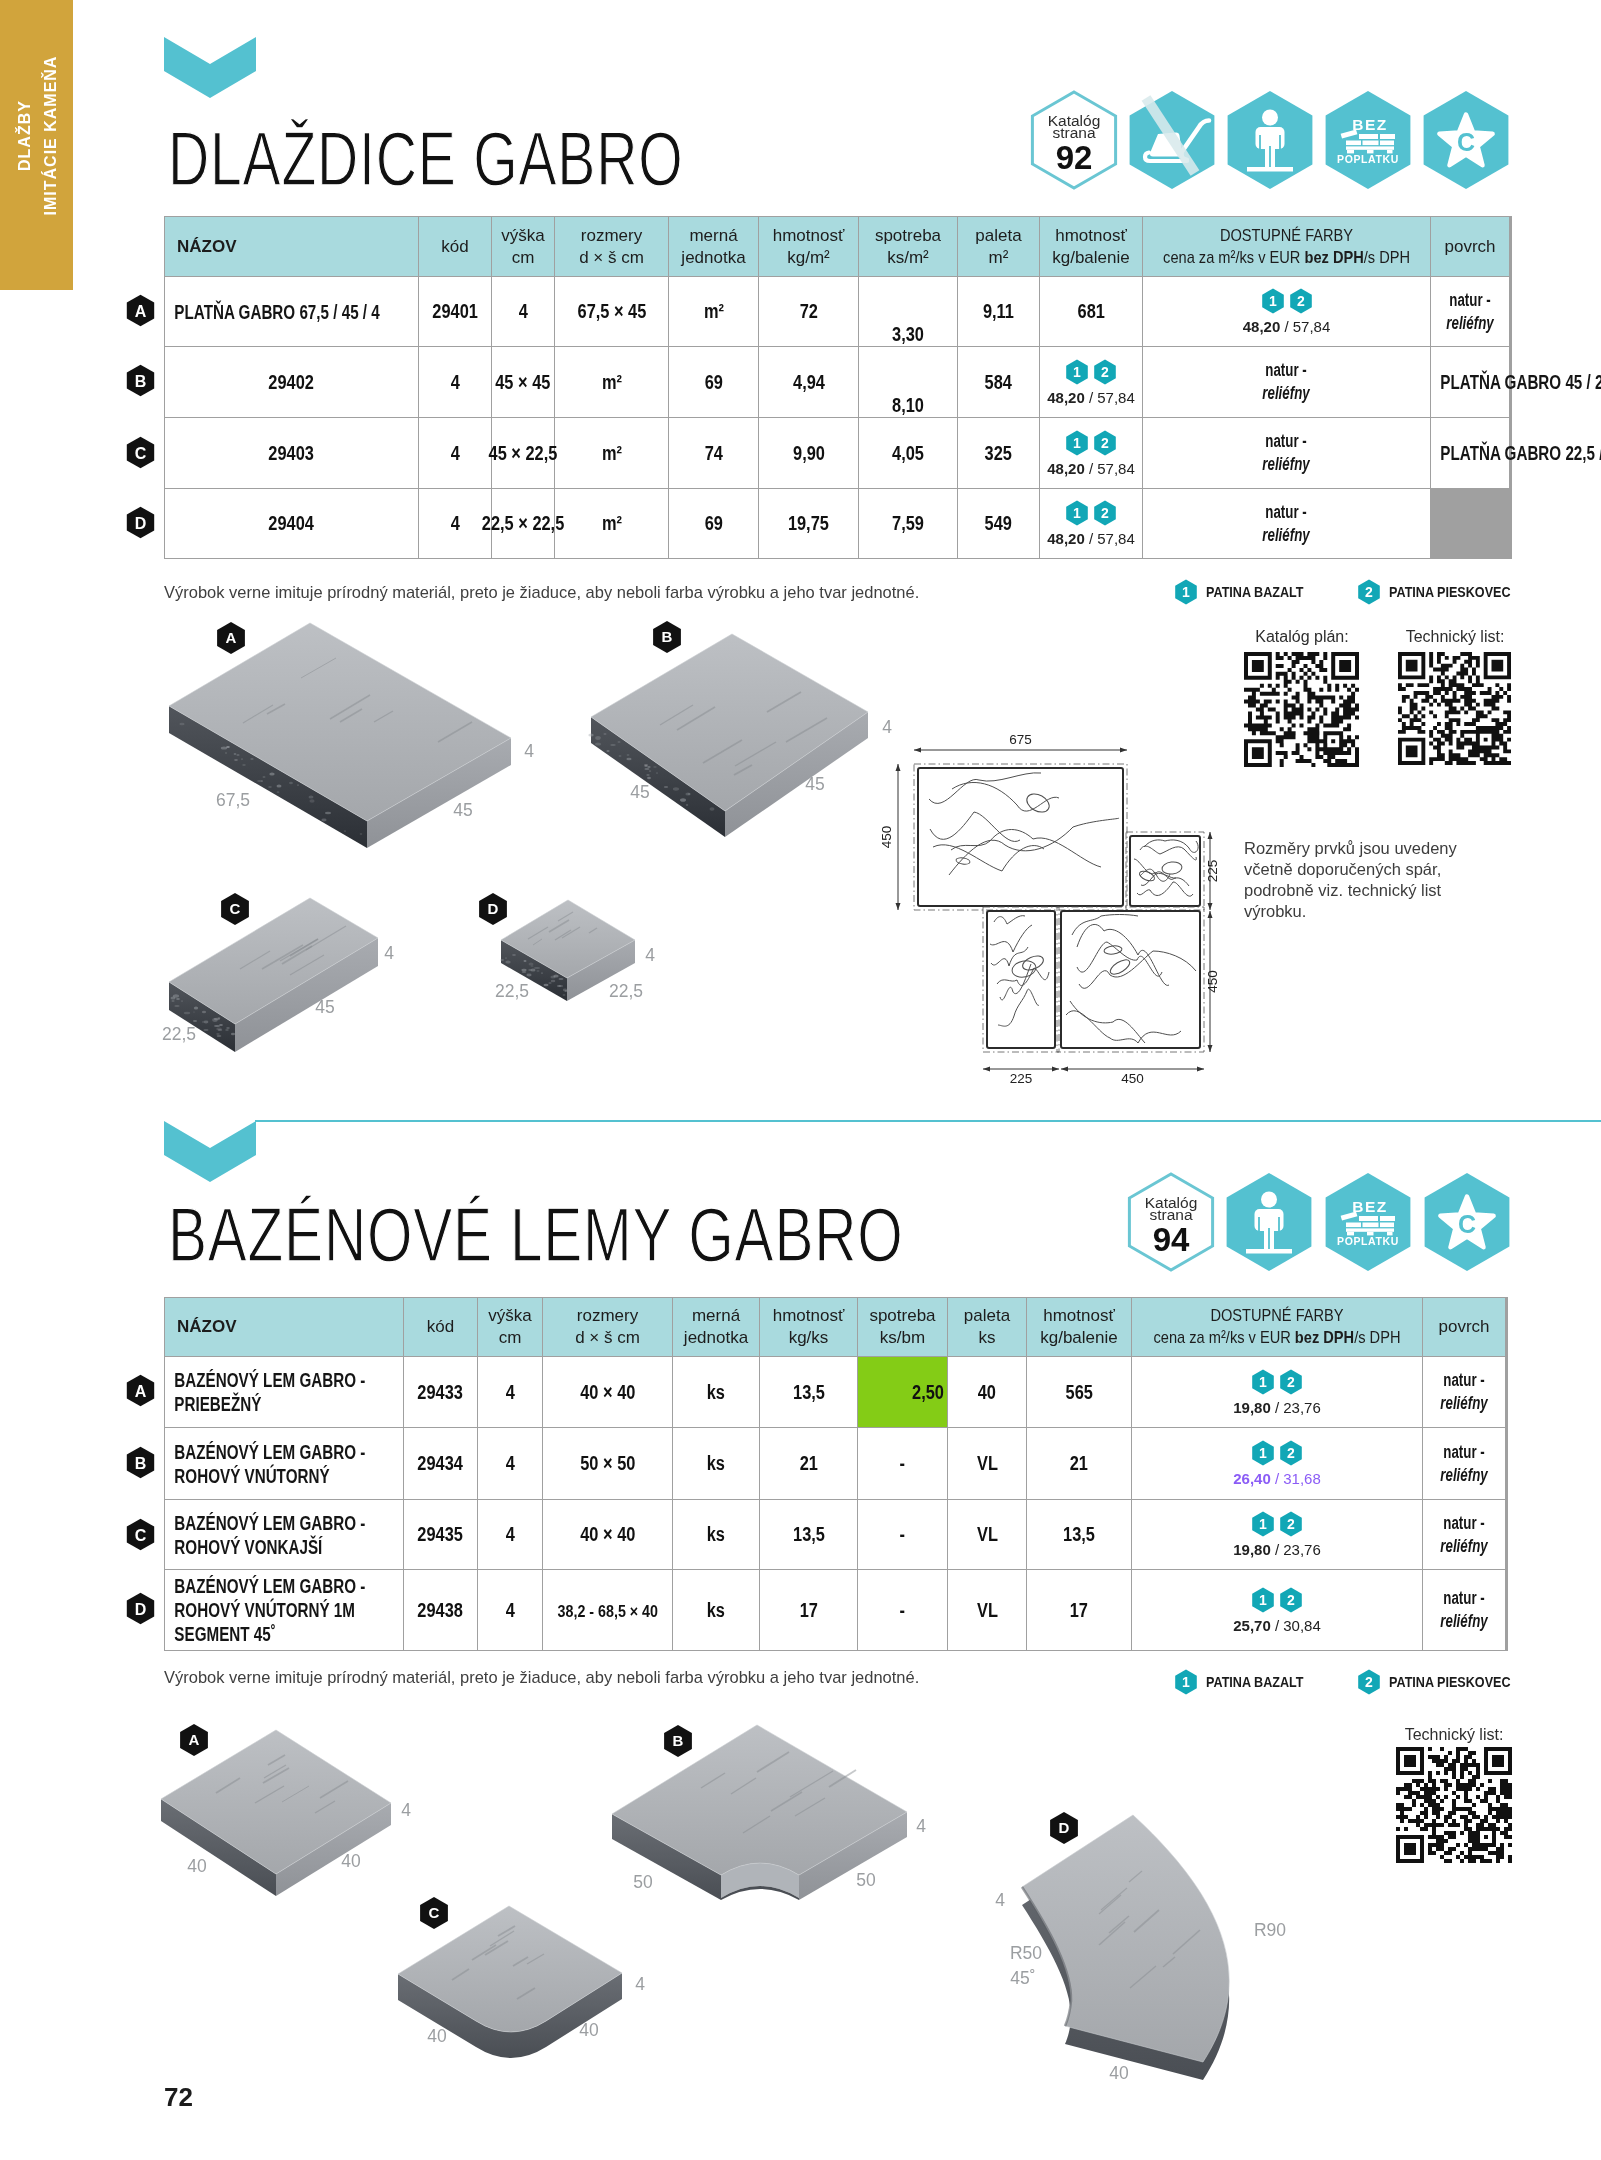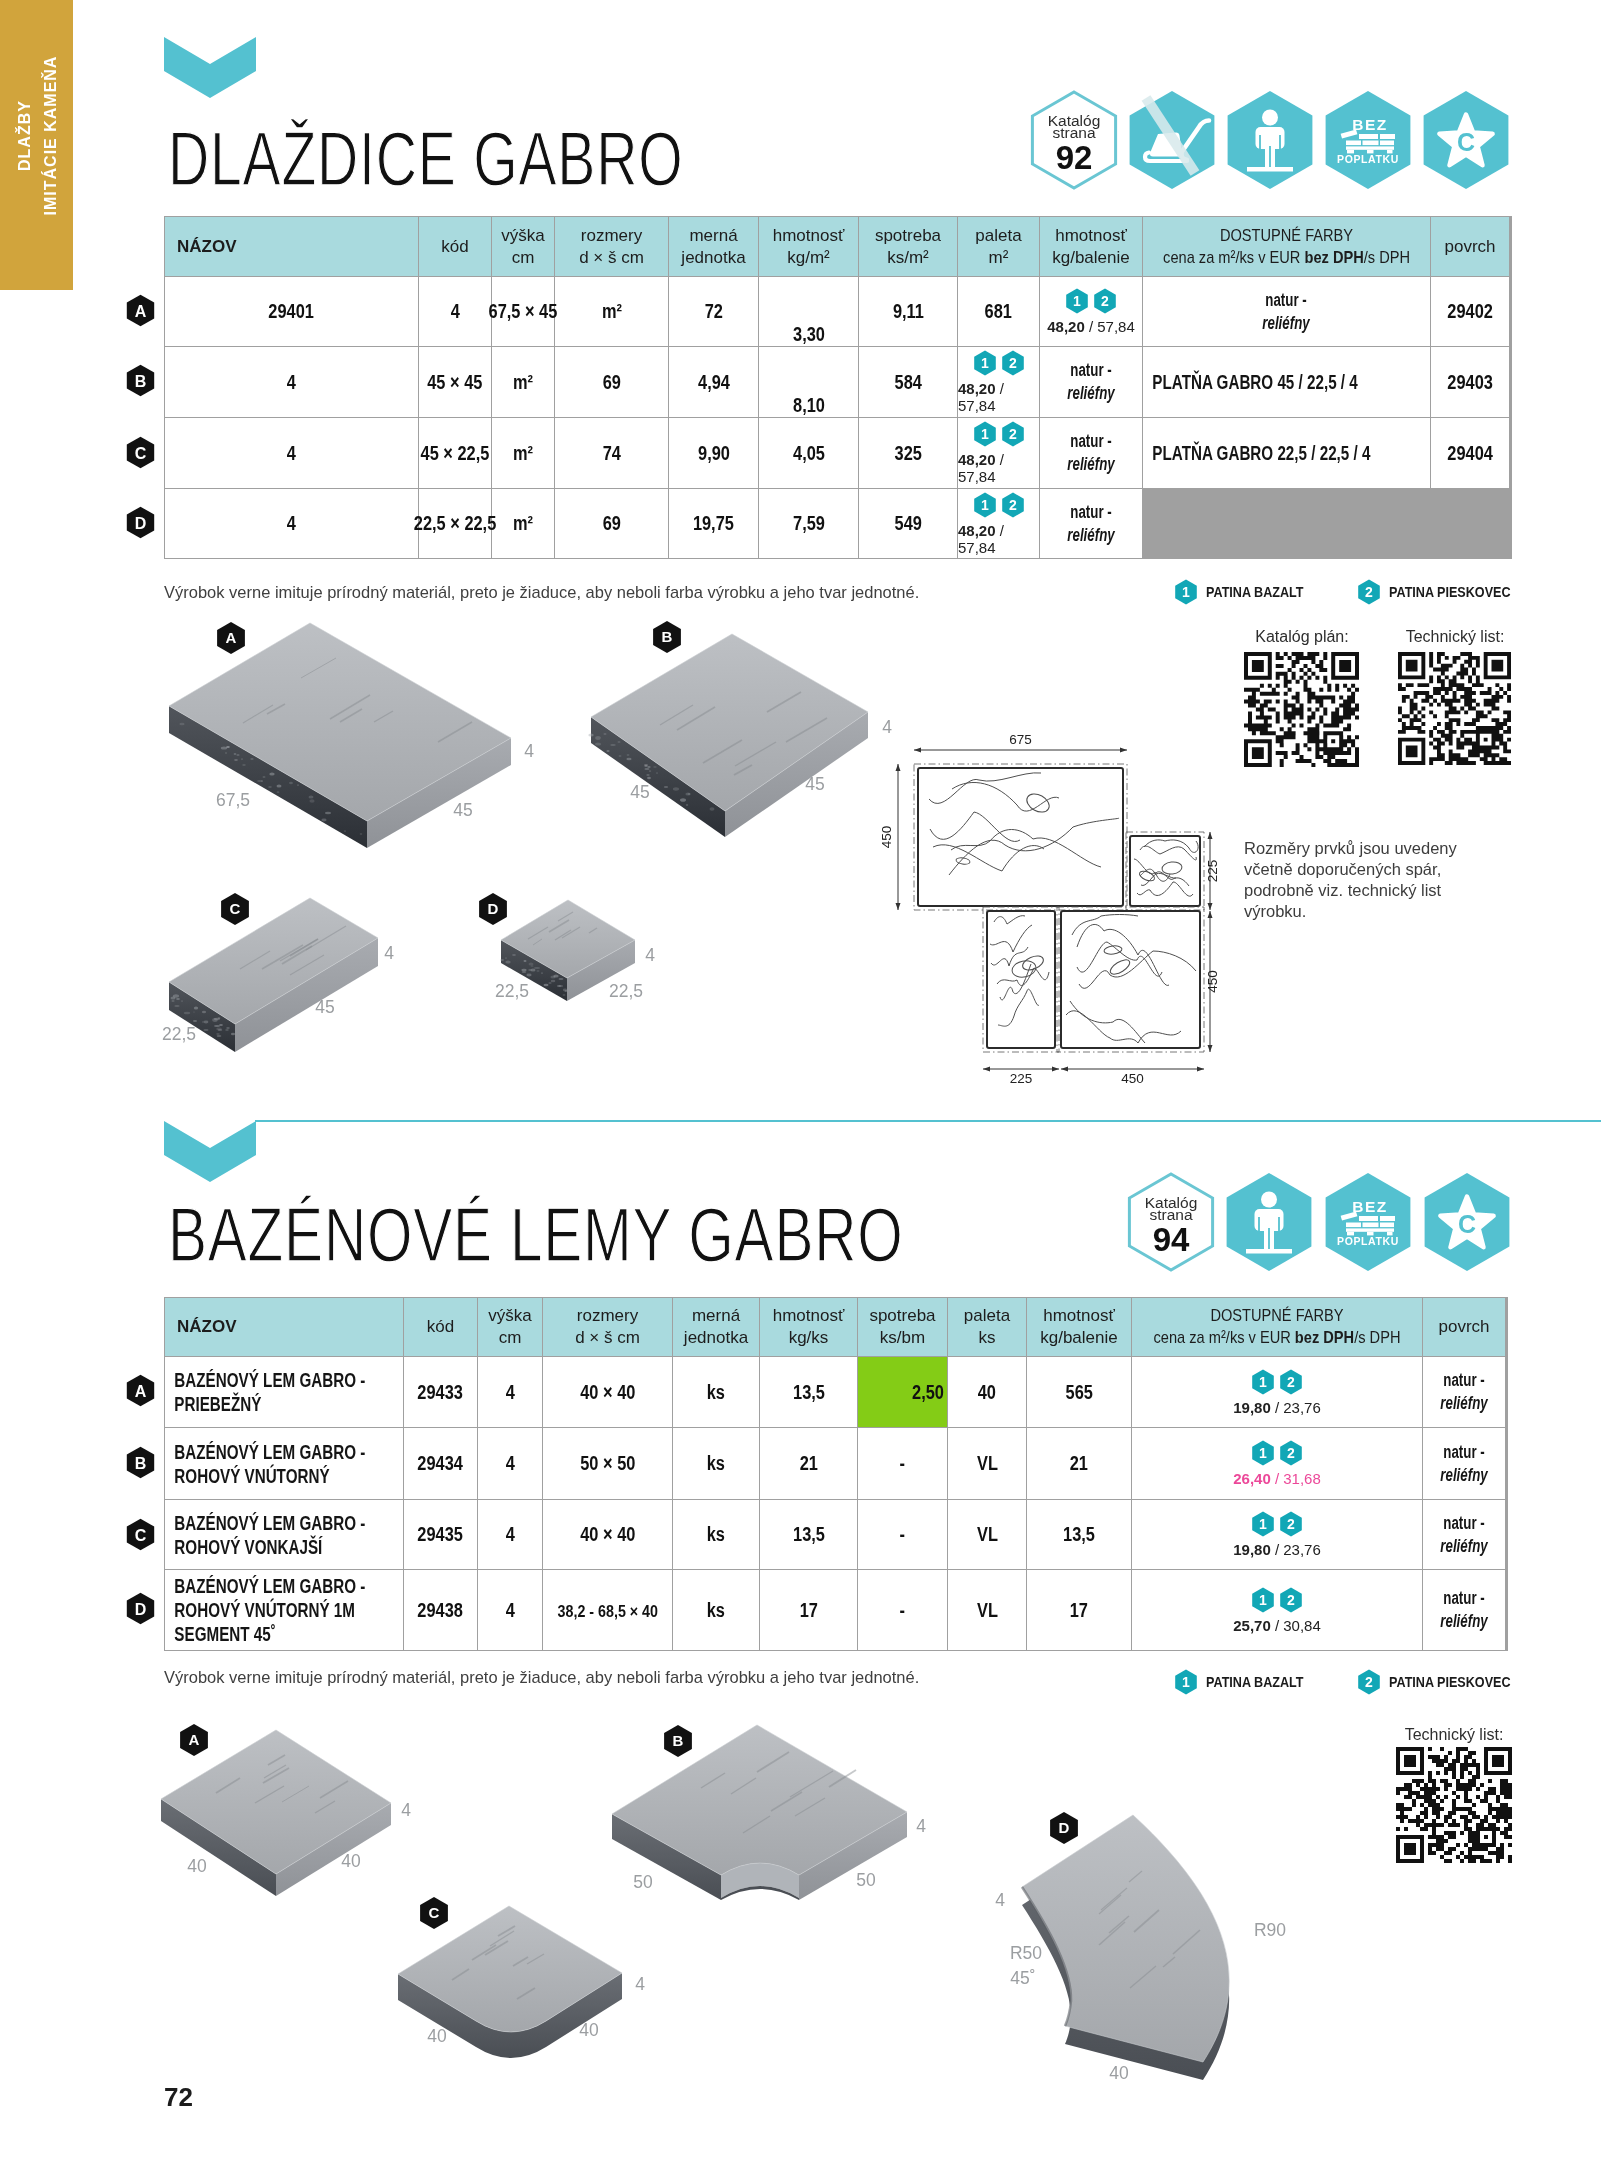--- a/index.html
+++ b/index.html
@@ -105,20 +105,25 @@
       <div style="width:100%;text-align:center;font-size:17px;line-height:22px;color:#1d1d1d">paleta<br>m²</div>
     </div>
 <div style="background:#a9dade;display:flex;align-items:center;justify-content:center">
       <div style="width:100%;text-align:center;font-size:17px;line-height:22px;color:#1d1d1d">hmotnosť<br>kg/balenie</div>
     </div>
 <div style="background:#a9dade;display:flex;align-items:center;justify-content:center">
       <div style="transform:scaleX(0.86);transform-origin:50% 50%;white-space:nowrap;width:100%;text-align:center;font-size:17px;line-height:22px;color:#1d1d1d">DOSTUPNÉ FARBY<br>cena za m²/ks v EUR <b>bez DPH</b>/s DPH</div>
     </div>
 <div style="background:#a9dade;display:flex;align-items:center;justify-content:center">
       <div style="width:100%;text-align:center;font-size:17px;line-height:22px;color:#1d1d1d">povrch</div>
+    </div>
+<div style="background:#fff;display:flex;align-items:center">
+      <div style="padding-left:12px;transform:scaleX(0.78);transform-origin:0 50%;white-space:nowrap">
+        <div style="font-weight:bold;font-size:19.5px;line-height:24px;color:#151515">PLATŇA GABRO 67,5 / 45 / 4</div>
+      </div>
     </div>
 <div style="background:#fff;display:flex;align-items:center;justify-content:center">
       <div style="text-align:center;font-size:19.5px;color:#111;transform:scaleX(0.84);transform-origin:50% 50%;white-space:nowrap"><span style="font-weight:bold;font-size:19.5px">29401</span></div>
     </div>
 <div style="background:#fff;display:flex;align-items:center;justify-content:center">
       <div style="text-align:center;font-size:19.5px;color:#111;transform:scaleX(0.84);transform-origin:50% 50%;white-space:nowrap"><span style="font-weight:bold;font-size:19.5px">4</span></div>
     </div>
 <div style="background:#fff;display:flex;align-items:center;justify-content:center">
       <div style="text-align:center;font-size:19.5px;color:#111;transform:scaleX(0.84);transform-origin:50% 50%;white-space:nowrap"><span style="font-weight:bold;font-size:19.5px">67,5 × 45</span></div>
     </div>
@@ -777,21 +782,21 @@
       <div style="text-align:center;font-size:19.5px;color:#111;transform:scaleX(0.84);transform-origin:50% 50%;white-space:nowrap"><span style="font-weight:bold;font-size:19.5px">21</span></div>
     </div>
 <div style="background:#fff;display:flex;align-items:center;justify-content:center">
       <div style="display:flex;flex-direction:column;align-items:center;gap:4px;font-size:15px;color:#222">
         <svg width="62" height="26" viewBox="0 0 62 26">
           <polygon points="17,0.5 27.8,6.8 27.8,19.2 17,25.5 6.2,19.2 6.2,6.8" fill="#12a7b6"></polygon>
           <polygon points="45,0.5 55.8,6.8 55.8,19.2 45,25.5 34.2,19.2 34.2,6.8" fill="#12a7b6"></polygon>
           <text x="17" y="18" fill="#fff" font-size="14" font-weight="bold" text-anchor="middle">1</text>
           <text x="45" y="18" fill="#fff" font-size="14" font-weight="bold" text-anchor="middle">2</text>
         </svg>
-        <div style="font-size:15px;color:#ec4899"><b>26,40</b> / 31,68</div>
+        <div style="font-size:15px;color:#8b5cf6"><b>26,40</b> / 31,68</div>
       </div>
     </div>
 <div style="background:#fff;display:flex;align-items:center;justify-content:center">
       <div style="text-align:center;font-size:19.5px;color:#111;transform:scaleX(0.84);transform-origin:50% 50%;white-space:nowrap">
         <div style="font-weight:bold;font-size:18px;line-height:23px;color:#151515;text-align:center;transform:scaleX(0.88);transform-origin:50% 50%">natur -<br><i>reliéfny</i></div>
       </div>
     </div>
 <div style="background:#fff;display:flex;align-items:center">
       <div style="padding-left:12px;transform:scaleX(0.78);transform-origin:0 50%;white-space:nowrap">
         <div style="font-weight:bold;font-size:19.5px;line-height:24px;color:#151515">BAZÉNOVÝ LEM GABRO -<br>ROHOVÝ VONKAJŠÍ</div>

